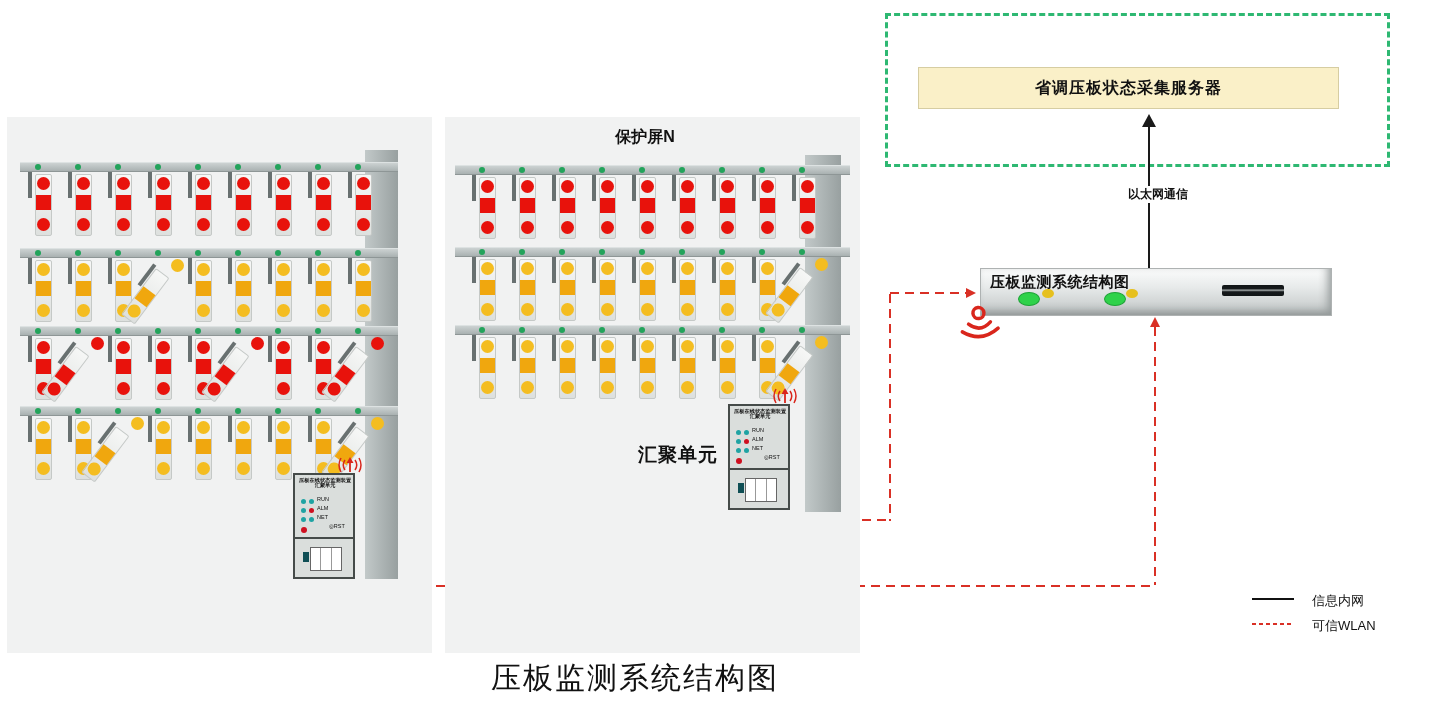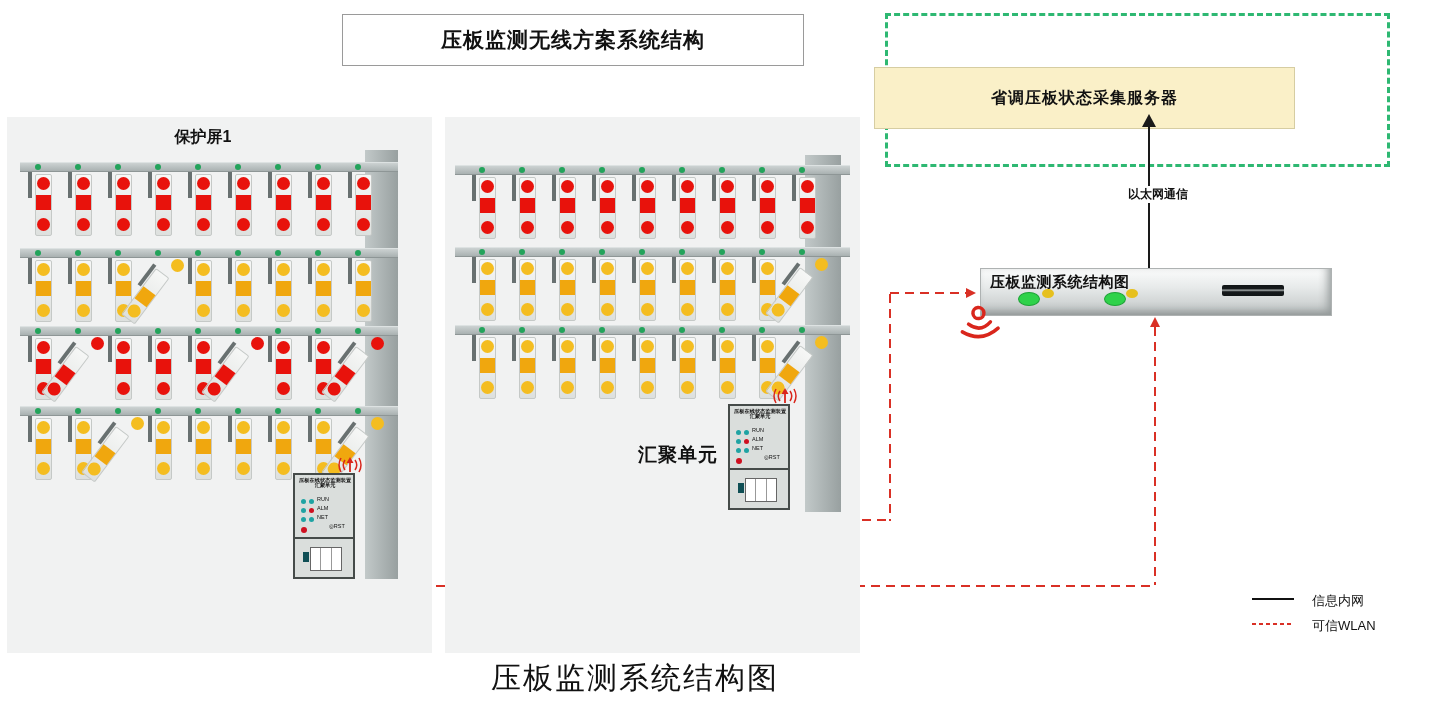--- a/index.html
+++ b/index.html
@@ -4,21 +4,21 @@
 <style>
   html,body{margin:0;padding:0;background:#fff;}
   .stage{position:relative;width:1450px;height:703px;background:#ffffff;overflow:hidden;
          font-family:"Liberation Sans","DejaVu Sans",sans-serif;color:#111;}
   .abs{position:absolute;}
   
   .title-box{left:342px;top:14px;width:460px;height:50px;border:1px solid #9a9a9a;background:#fff;
              display:flex;align-items:center;justify-content:center;font-size:21px;font-weight:700;letter-spacing:1px;}
   
   .server-zone{left:885px;top:13px;width:505px;height:154px;border:3px dashed #2eb872;box-sizing:border-box;}
-  .server-box{left:874px;top:67px;width:421px;height:62px;background:#faf0c8;border:1px solid #d6cda2;
+  .server-box{left:918px;top:67px;width:421px;height:42px;background:#faf0c8;border:1px solid #d6cda2;
               display:flex;align-items:center;justify-content:center;font-size:16px;font-weight:700;letter-spacing:1px;box-sizing:border-box;}
   
   .eth-line{left:1148px;top:127px;width:2px;height:141px;background:#1a1a1a;}
   .eth-arrow{left:1142px;top:114px;width:0;height:0;border-left:7px solid transparent;border-right:7px solid transparent;border-bottom:13px solid #1a1a1a;}
   .net-label{left:1126px;top:186px;font-size:12px;font-weight:700;background:#fff;padding:0 2px;}
   
   .rack{left:980px;top:268px;width:352px;height:48px;border:1px solid #aeb2b2;box-sizing:border-box;
         background:linear-gradient(180deg,#fbfcfc 0%,#e7eaea 40%,#d0d4d4 75%,#bdc2c2 100%);
         box-shadow:inset -8px 0 10px -5px #969c9c, inset 0 -9px 8px -6px #8d9393;}
   .rack-label{left:990px;top:273px;font-size:15px;font-weight:700;letter-spacing:0.5px;}
@@ -56,23 +56,20 @@
   .legend-label{font-size:13px;}
   
   .caption{left:0;top:658px;width:1270px;text-align:center;font-family:"Liberation Serif","DejaVu Serif",serif;
            font-size:30px;letter-spacing:2px;}
 </style>
 </head>
 <body>
 
 <div class="stage">
 
-  <div class="abs title-box">
-    <span>压板监测无线方案系统结构</span>
-  </div>
 
   <div class="abs server-zone"></div>
   <div class="abs server-box">
     <span>省调压板状态采集服务器</span>
   </div>
 
   <div class="abs eth-line"></div>
   <div class="abs eth-arrow"></div>
   <div class="abs net-label">以太网通信</div>
 
@@ -98,21 +95,20 @@
   <div class="abs rarrow-up" style="left:1150px;top:317px;"></div>
 
   <div class="abs rdash-v" style="left:757px;top:508px;height:13px;"></div>
   <div class="abs rdash-h" style="left:757px;top:519px;width:134px;"></div>
   <div class="abs rdash-v" style="left:889px;top:294px;height:227px;"></div>
   <div class="abs rdash-h" style="left:890px;top:292px;width:76px;"></div>
   <div class="abs rarrow-right" style="left:966px;top:288px;"></div>
 
   <div id="panels-root">
       <div class="panel" style="position: absolute; left: 7px; top: 117px; width: 425px; height: 536px;">
-        <div class="panel-title" style="position: absolute; left: 0px; top: 10px; width: 392px;">保护屏1</div>
         <div class="vrail" style="position: absolute; left: 358px; top: 33px; width: 33px; height: 429px;"></div>
         <div class="rail" style="position: absolute; left: 13px; top: 45px; width: 378px;"></div>
         <div class="rail" style="position: absolute; left: 13px; top: 131px; width: 378px;"></div>
         <div class="rail" style="position: absolute; left: 13px; top: 209px; width: 378px;"></div>
         <div class="rail" style="position: absolute; left: 13px; top: 289px; width: 378px;"></div>
         <div class="rail-dot" style="position: absolute; left: 28px; top: 47px;"></div>
         <div class="dev" style="position: absolute; left: 19px; top: 55px;">
           <span class="dev-clip"></span>
           <span class="dev-body"></span>
           <span class="dev-c" style="left:11px;top:5px;background:#e8120c"></span>
@@ -435,20 +431,21 @@
       </div>
       <div style="position: absolute; left: 337px; top: 457px; width: 26px; height: 16px;"><svg width="26" height="16" viewBox="0 0 26 16">
           <line x1="13" y1="15" x2="13" y2="4" stroke="#d9261c" stroke-width="1.8"></line>
           <polygon points="13,0 9.5,6 16.5,6" fill="#d9261c"></polygon>
           <path d="M8 3 Q4.5 8 8 13" fill="none" stroke="#d9261c" stroke-width="1.5"></path>
           <path d="M4 1 Q0 8 4 15" fill="none" stroke="#d9261c" stroke-width="1.5"></path>
           <path d="M18 3 Q21.5 8 18 13" fill="none" stroke="#d9261c" stroke-width="1.5"></path>
           <path d="M22 1 Q26 8 22 15" fill="none" stroke="#d9261c" stroke-width="1.5"></path>
         </svg></div>
       <div class="panel" style="position: absolute; left: 445px; top: 117px; width: 415px; height: 536px;">
+        <div class="panel-title" style="position: absolute; left: 0px; top: 10px; width: 400px;">保护屏N</div>
         <div class="vrail" style="position: absolute; left: 360px; top: 38px; width: 36px; height: 357px;"></div>
         <div class="rail" style="position: absolute; left: 10px; top: 48px; width: 395px;"></div>
         <div class="rail" style="position: absolute; left: 10px; top: 130px; width: 395px;"></div>
         <div class="rail" style="position: absolute; left: 10px; top: 208px; width: 395px;"></div>
         <div class="rail-dot" style="position: absolute; left: 34px; top: 50px;"></div>
         <div class="dev" style="position: absolute; left: 25px; top: 58px;">
           <span class="dev-clip"></span>
           <span class="dev-body"></span>
           <span class="dev-c" style="left:11px;top:5px;background:#e8120c"></span>
           <span class="dev-sq" style="left:10px;top:23px;background:#e8120c"></span>

